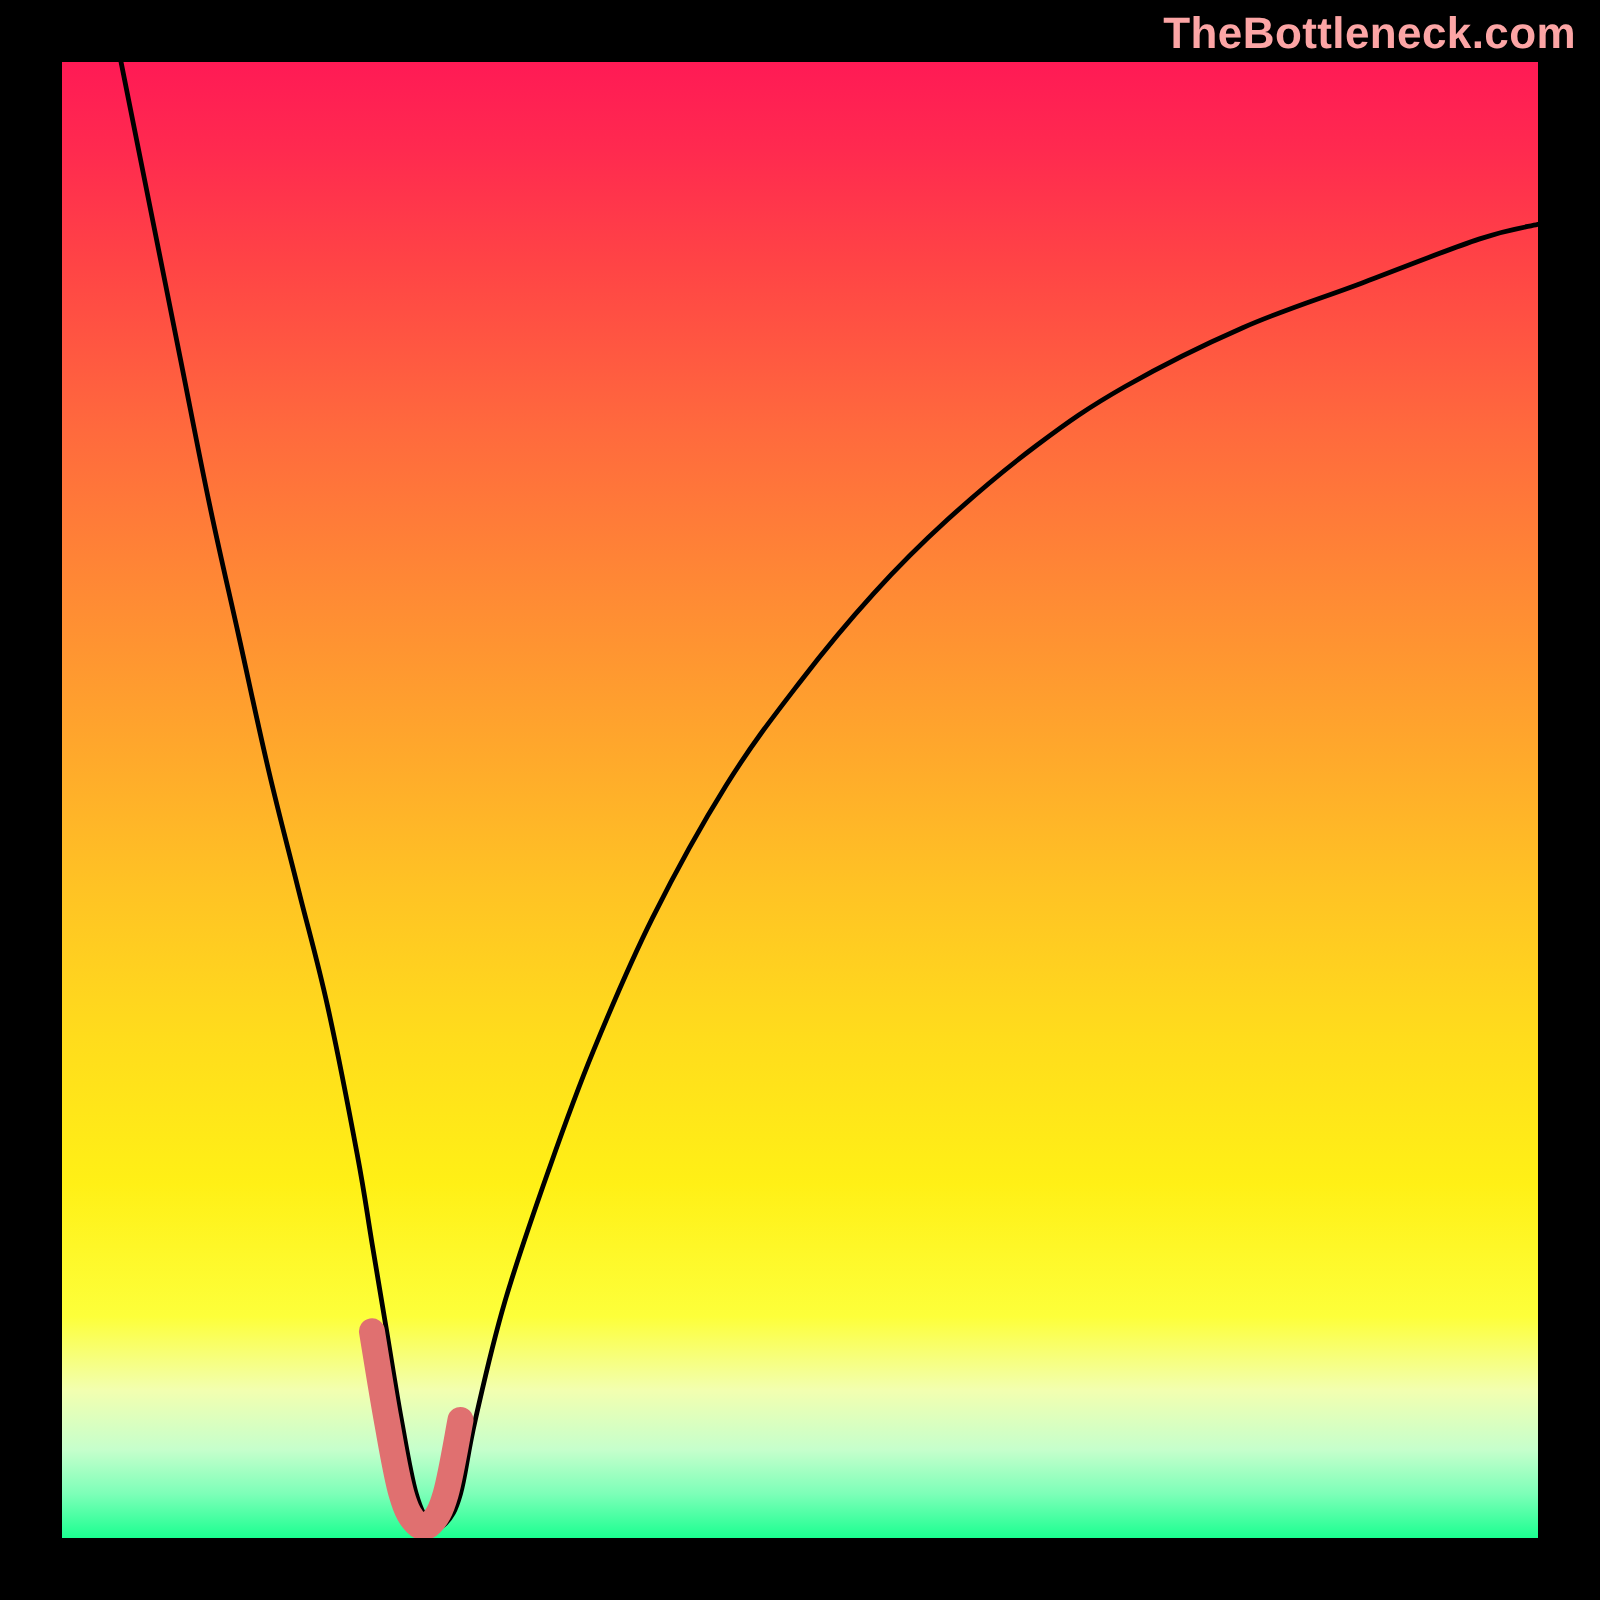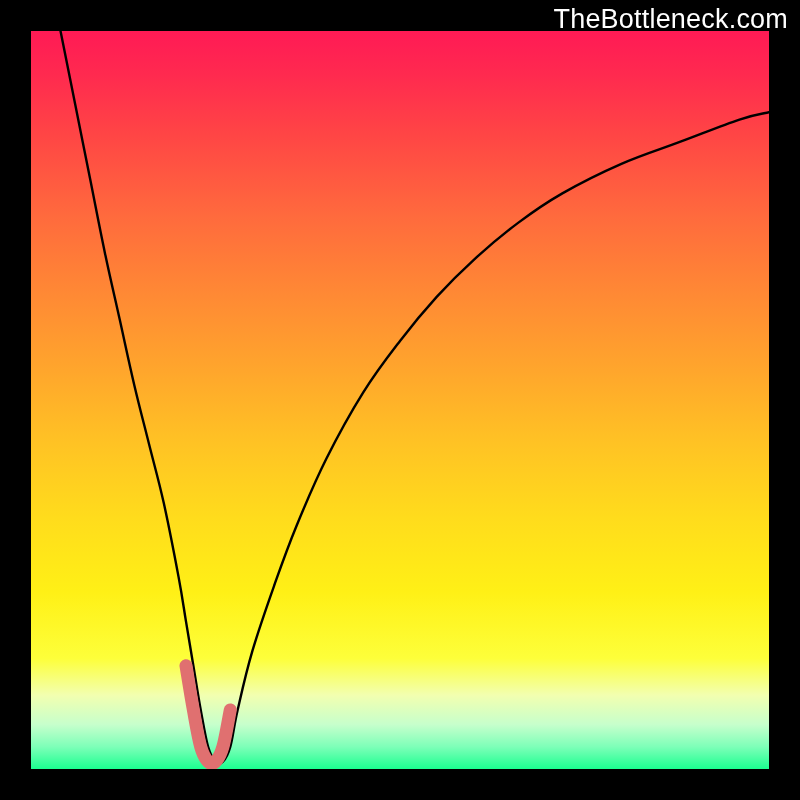--- a/index.html
+++ b/index.html
@@ -50,24 +50,24 @@
   svg.curve {
     position: absolute;
     inset: 0;
     width: 738px;
     height: 738px;
   }
   .watermark {
     position: absolute;
     top: 4px;
     right: 12px;
-    color: #ffffff;
-    font-size: 27px;
+    color: #fca5a5;
+    font-size: 22px;
     letter-spacing: 0.2px;
-    font-weight: 400;
+    font-weight: 700;
     user-select: none;
   }
 </style>
 </head>
 <body>
 
 <div class="frame">
   <div class="plot">
     <div class="gradient"></div>
     <svg class="curve" viewBox="0 0 738 738" preserveAspectRatio="none">

